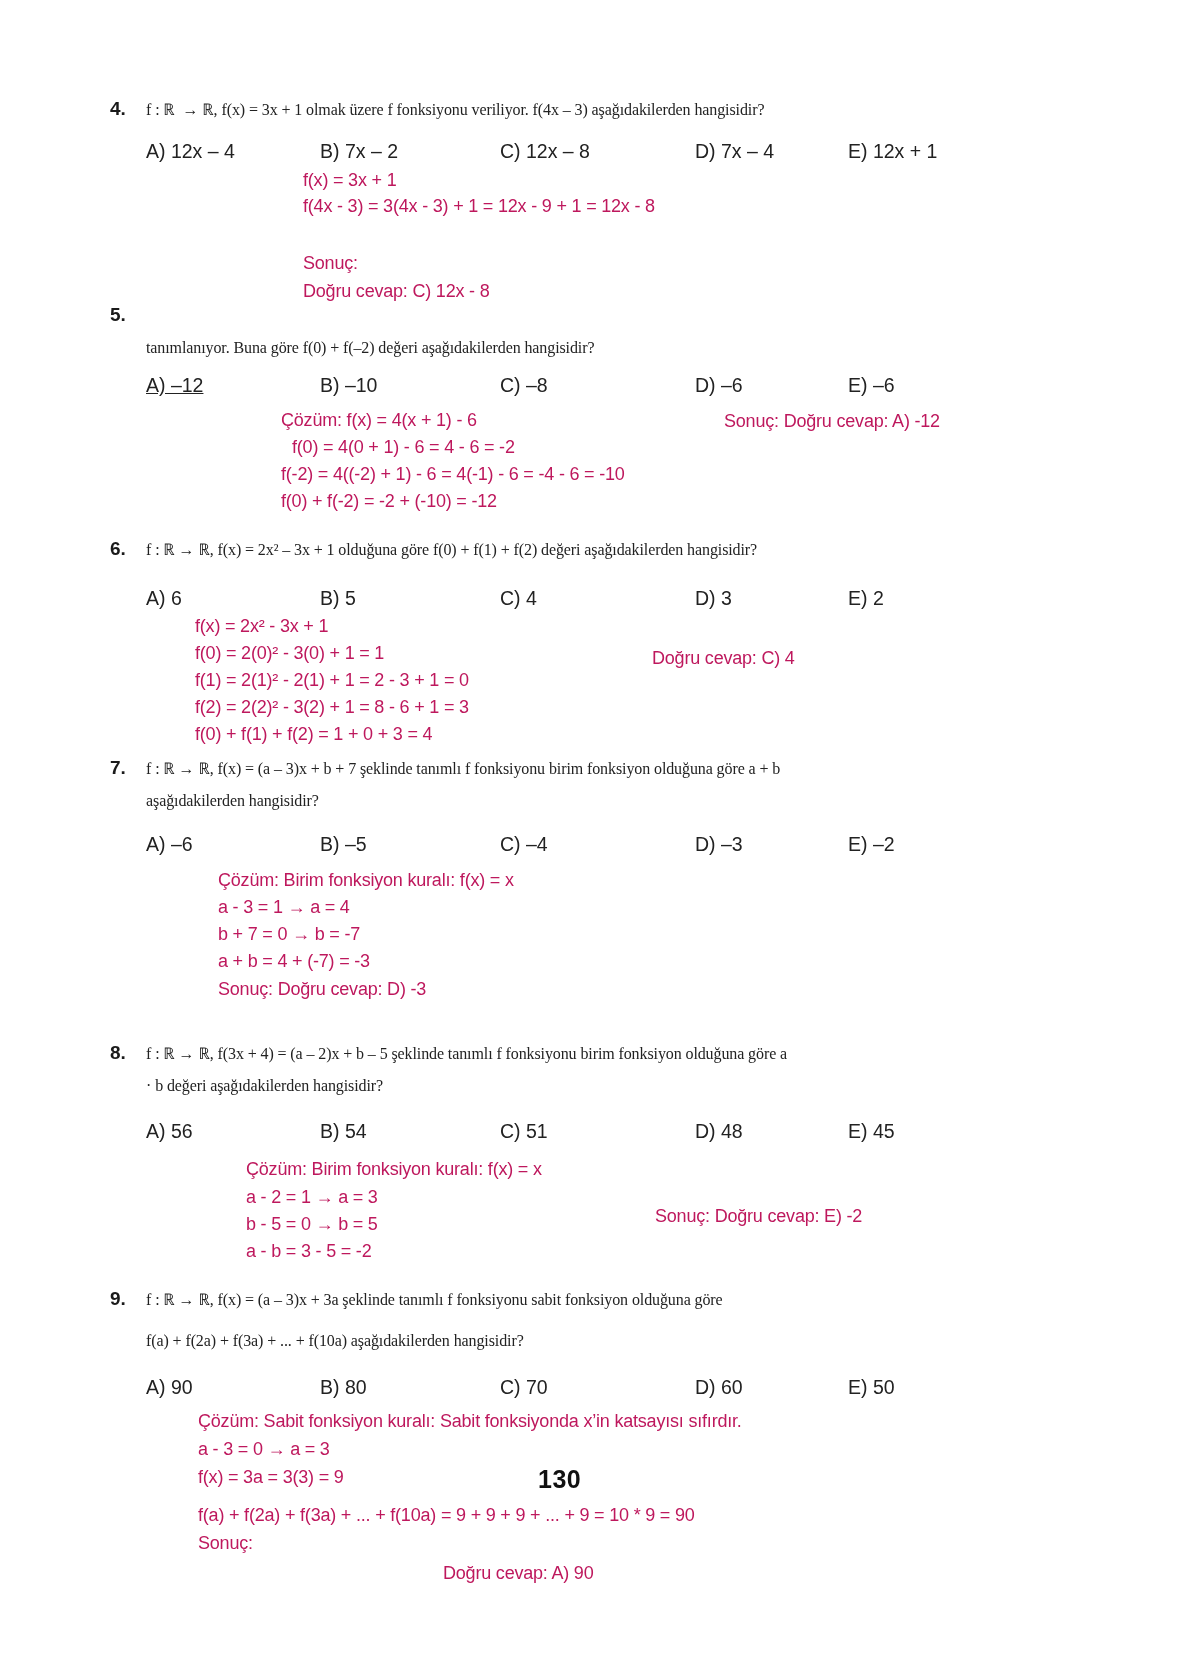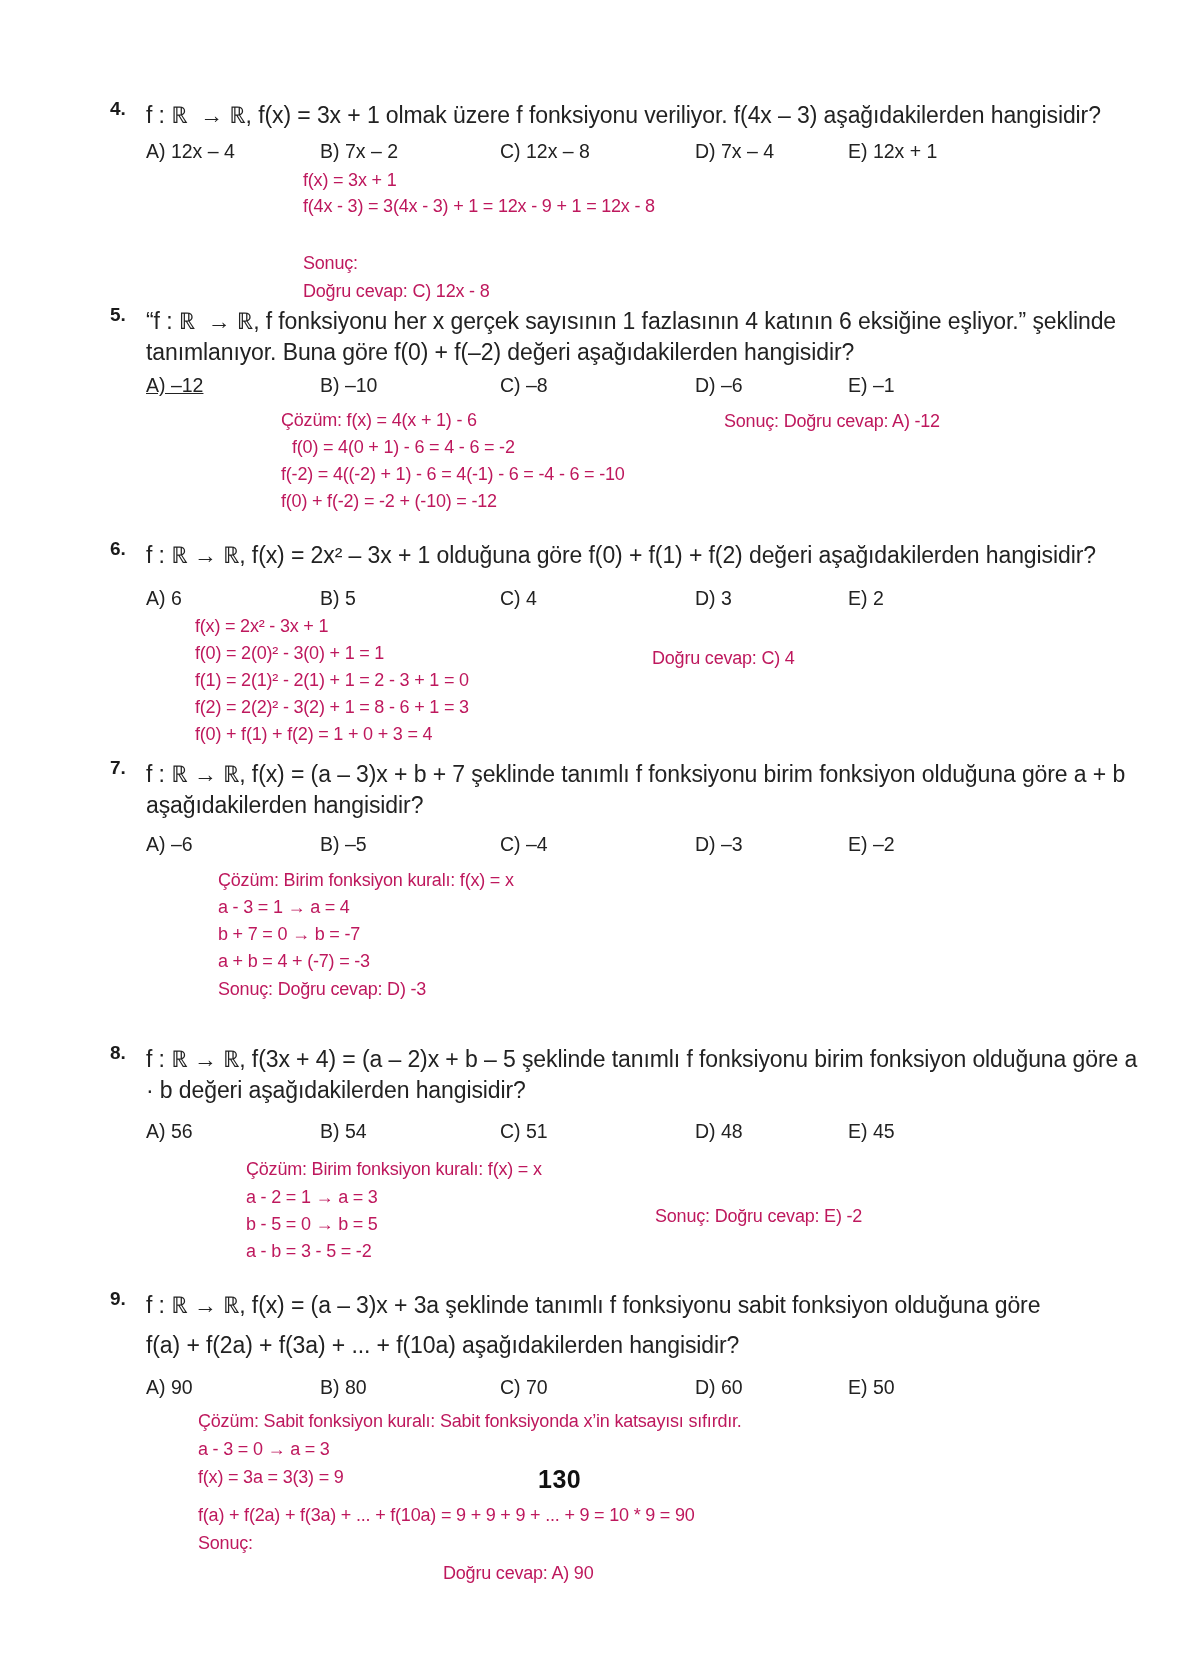--- a/index.html
+++ b/index.html
@@ -21,23 +21,24 @@
 
   
   .abs { position: absolute; white-space: pre; }
 
   .qnum {
     font-weight: bold;
     font-size: 19px;
     color: #1a1a1a;
   }
   .qtext {
-    font-size: 23px;
+    font-size: 16px;
     color: #222222;
     letter-spacing: -0.1px;
+    font-family: Liberation Serif, serif;
   }
   .opt {
     font-size: 19.5px;
     color: #222222;
   }
   .sol {
     font-size: 18px;
     color: #be185d;
     letter-spacing: -0.2px;
   }
@@ -61,28 +62,27 @@
   <div class="abs opt" style="left:500px; top:140px;">C) 12x – 8</div>
   <div class="abs opt" style="left:695px; top:140px;">D) 7x – 4</div>
   <div class="abs opt" style="left:848px; top:140px;">E) 12x + 1</div>
 
   <div class="abs sol" style="left:303px; top:170px;">f(x) = 3x + 1</div>
   <div class="abs sol" style="left:303px; top:196px;">f(4x - 3) = 3(4x - 3) + 1 = 12x - 9 + 1 = 12x - 8</div>
   <div class="abs sol" style="left:303px; top:253px;">Sonuç:</div>
   <div class="abs sol" style="left:303px; top:281px;">Doğru cevap: C) 12x - 8</div>
 
   <div class="abs qnum" style="left:110px; top:304px;">5.</div>
-  <div class="abs qtext" style="left:146px; top:304px;">“f : ℝ  → ℝ, f fonksiyonu her x gerçek sayısının 1 fazlasının 4 katının 6 eksiğine eşliyor.” şeklinde</div>
   <div class="abs qtext" style="left:146px; top:339px;">tanımlanıyor. Buna göre f(0) + f(–2) değeri aşağıdakilerden hangisidir?</div>
 
   <div class="abs opt" style="left:146px; top:374px;text-decoration:underline;">A) –12</div>
   <div class="abs opt" style="left:320px; top:374px;">B) –10</div>
   <div class="abs opt" style="left:500px; top:374px;">C) –8</div>
   <div class="abs opt" style="left:695px; top:374px;">D) –6</div>
-  <div class="abs opt" style="left:848px; top:374px;">E) –1</div>
+  <div class="abs opt" style="left:848px; top:374px;">E) –6</div>
 
   <div class="abs sol" style="left:281px; top:410px;">Çözüm: f(x) = 4(x + 1) - 6</div>
   <div class="abs sol" style="left:292px; top:437px;">f(0) = 4(0 + 1) - 6 = 4 - 6 = -2</div>
   <div class="abs sol" style="left:281px; top:464px;">f(-2) = 4((-2) + 1) - 6 = 4(-1) - 6 = -4 - 6 = -10</div>
   <div class="abs sol" style="left:281px; top:491px;">f(0) + f(-2) = -2 + (-10) = -12</div>
   <div class="abs sol" style="left:724px; top:411px;">Sonuç: Doğru cevap: A) -12</div>
 
   <div class="abs qnum" style="left:110px; top:538px;">6.</div>
   <div class="abs qtext" style="left:146px; top:538px;">f : ℝ → ℝ, f(x) = 2x² – 3x + 1 olduğuna göre f(0) + f(1) + f(2) değeri aşağıdakilerden hangisidir?</div>
 

